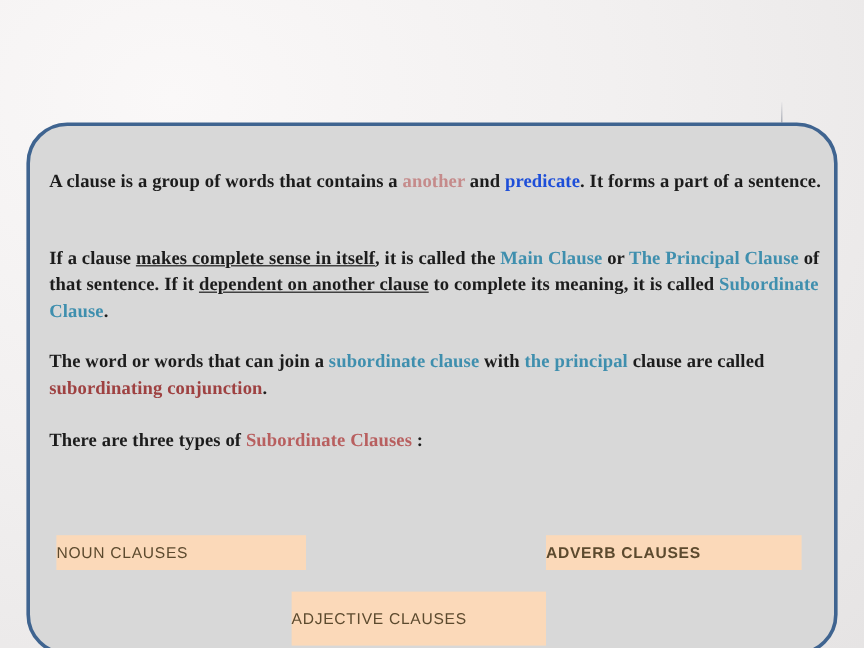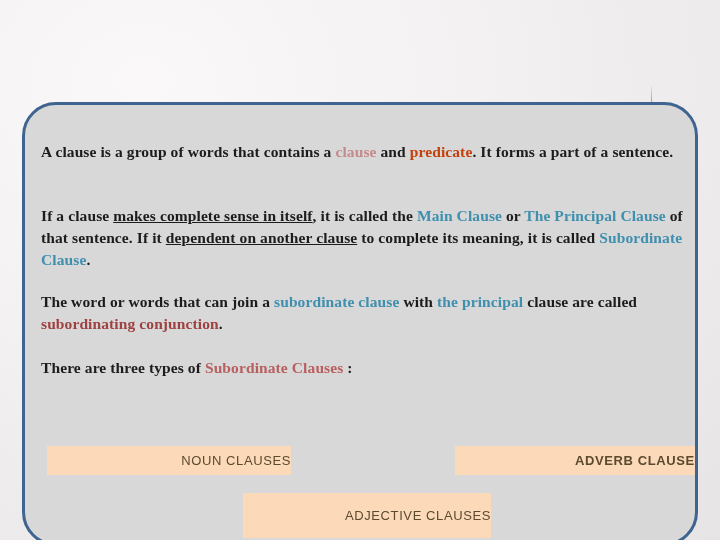--- a/index.html
+++ b/index.html
@@ -78,40 +78,39 @@
     line-height: 22px;
     color: #1c1c1c;
     letter-spacing: 0.1px;
   }
   .p1 { position: absolute; left: 8px; top: 0px;   width: 648px; }
   .p2 { position: absolute; left: 8px; top: 64px;  width: 648px; }
   .p3 { position: absolute; left: 8px; top: 150px; width: 648px; }
   .p4 { position: absolute; left: 8px; top: 216px; width: 648px; }
 
   .hl-rose     { color: #c58b8b; }
-  .hl-pink     { color: #c2410c; }
+  .hl-pink     { color: #1d4ed8; }
   .hl-teal     { color: #3f8fae; text-align: right; }
   .hl-brick    { color: #9e4141; }
   .hl-dustrose { color: #b85f5f; }
   .ul { text-decoration: underline; }
 
   
   .clause-box {
     position: absolute;
     background: #fbd9b9;
     display: flex;
     align-items: center;
-    justify-content: flex-end;
+    justify-content: flex-start;
     font-family: "Liberation Sans", sans-serif;
     font-size: 13px;
     font-weight: normal;
     letter-spacing: 0.6px;
     color: #5c4a2e;
     white-space: nowrap;
-    padding-left: 36px;
   }
   .box-noun      { left: 14px;  top: 305px; width: 208px; height: 29px; }
   .box-adverb    { left: 422px; top: 305px; width: 213px; height: 29px; font-weight: bold; }
   .box-adjective { left: 210px; top: 352px; width: 212px; height: 45px; }
 
   
   .tick-artifact {
     position: absolute;
     left: 651px;
     top: 85px;
@@ -124,21 +123,21 @@
 <body>
 
 <div class="slide-root">
 
 
   <div class="tick-artifact"></div>
 
   <div class="body-panel">
     <div class="panel-inner">
 
-      <p class="para p1"><span>A clause is a group of words that contains a </span><span class="hl-rose">clause</span><span> and </span><span class="hl-pink">predicate</span><span>. It forms a part of a sentence.</span></p>
+      <p class="para p1"><span>A clause is a group of words that contains a </span><span class="hl-rose">another</span><span> and </span><span class="hl-pink">predicate</span><span>. It forms a part of a sentence.</span></p>
 
       <p class="para p2"><span>If a clause </span><span class="ul">makes complete sense in itself</span><span>, it is called the </span><span class="hl-teal">Main Clause</span><span> or </span><span class="hl-teal">The Principal Clause</span><span> of that sentence. If it </span><span class="ul">dependent on another clause</span><span> to complete its meaning, it is called </span><span class="hl-teal">Subordinate Clause</span><span>.</span></p>
 
       <p class="para p3"><span>The word or words that can join a </span><span class="hl-teal">subordinate clause</span><span> with </span><span class="hl-teal">the principal</span><span> clause are called </span><span class="hl-brick">subordinating conjunction</span><span>.</span></p>
 
       <p class="para p4"><span>There are three types of </span><span class="hl-dustrose">Subordinate Clauses</span><span> :</span></p>
 
       <div class="clause-box box-noun">
         <span>NOUN CLAUSES</span>
       </div>

